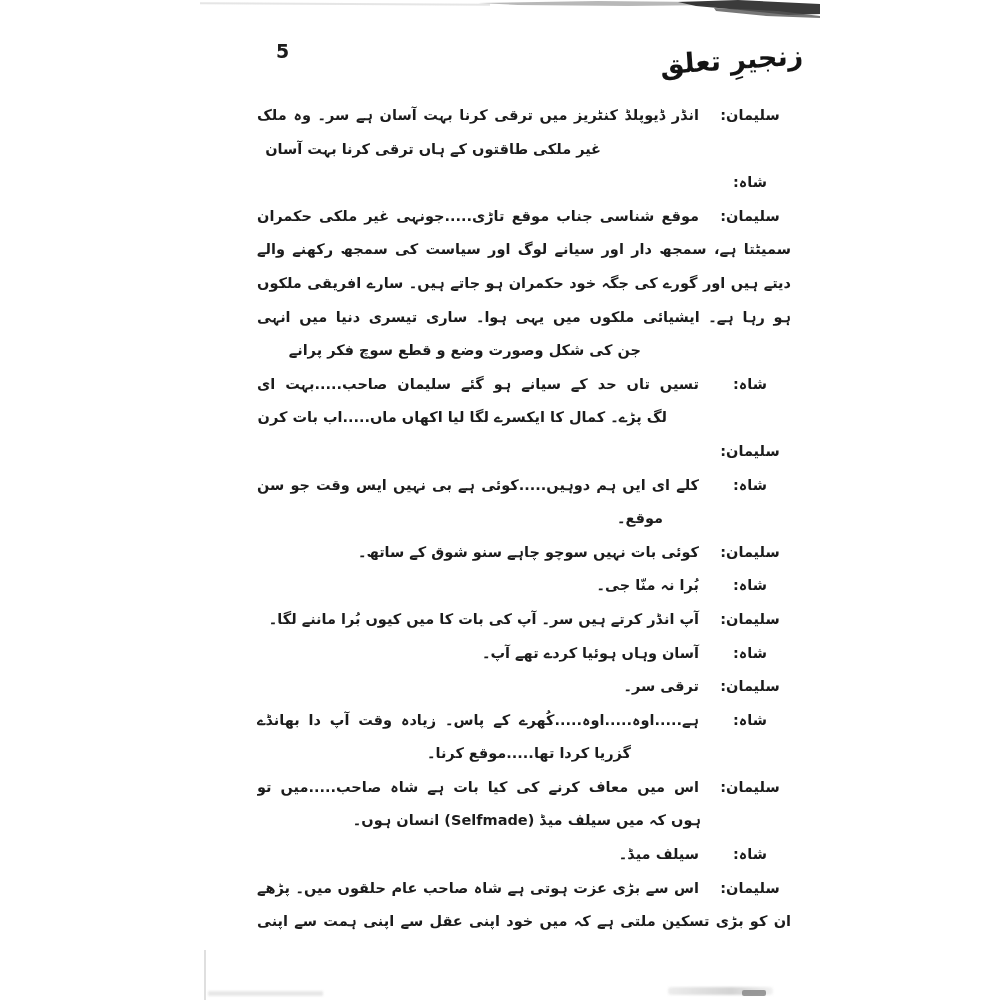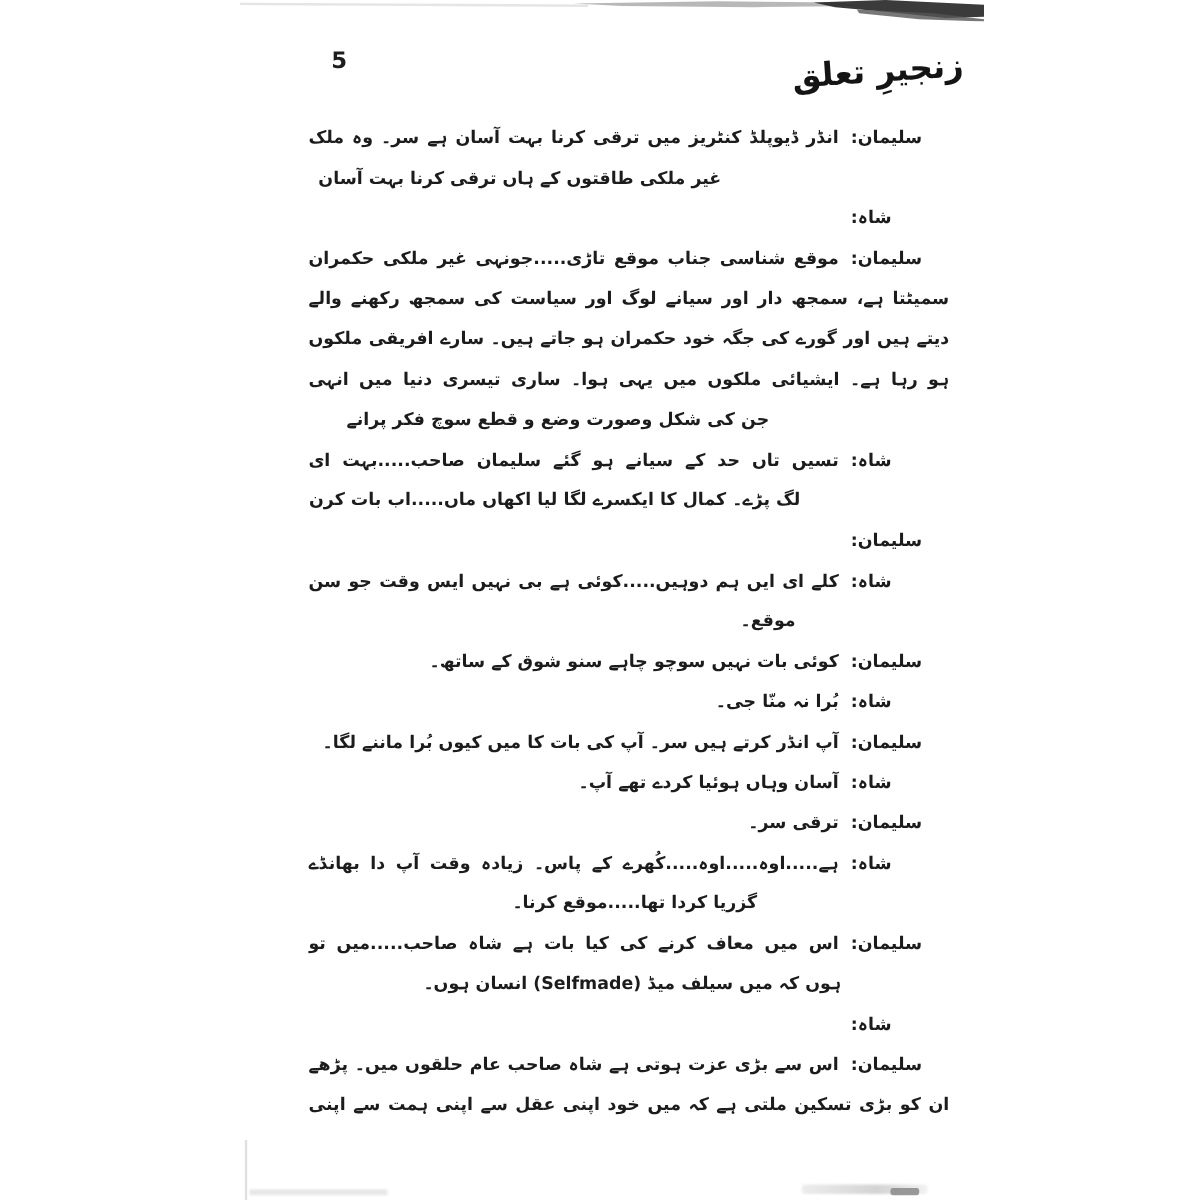--- a/index.html
+++ b/index.html
@@ -42,21 +42,21 @@
     transform:rotate(-4deg);
   }
   
   .body-text{
     position:absolute;left:257px;top:99px;width:534px;
     direction:rtl;font-size:14.5px;font-weight:bold;color:#1c1c1c;
   }
   .line{
     display:flex;gap:10px;height:33.6px;line-height:33.6px;overflow:hidden;
   }
-  .line .speaker{flex:0 0 82px;text-align:left;white-space:nowrap;}
+  .line .speaker{flex:0 0 82px;text-align:center;white-space:nowrap;}
   .line .txt{flex:1 1 auto;min-width:0;}
   .line.j .txt{text-align:justify;text-align-last:justify;}
   .line.s .txt{text-align:start;}
 </style>
 </head>
 <body>
 
 <div class="canvas">
 
   <div class="art-top-faintline"></div>
@@ -146,20 +146,21 @@
       </div>
       <div class="line j">
         <span class="speaker">سلیمان:</span>
         <span class="txt">اس میں معاف کرنے کی کیا بات ہے شاہ صاحب.....میں تو فخریہ ہر ایک کو بتایا کرتا</span>
       </div>
       <div class="line s">
         <span class="txt" style="padding-right: 90px;">ہوں کہ میں سیلف میڈ ‎(Selfmade)‎ انسان ہوں۔</span>
       </div>
       <div class="line s">
         <span class="speaker">شاہ:</span>
+        <span class="txt">سیلف میڈ۔</span>
       </div>
       <div class="line j">
         <span class="speaker">سلیمان:</span>
         <span class="txt">اس سے بڑی عزت ہوتی ہے شاہ صاحب عام حلقوں میں۔ پڑھے لکھے لوگوں میں۔</span>
       </div>
       <div class="line j">
         <span class="txt">ان کو بڑی تسکین ملتی ہے کہ میں خود اپنی عقل سے اپنی ہمت سے اپنی محنت سے اس جگہ</span>
       </div>
     </div>
 

